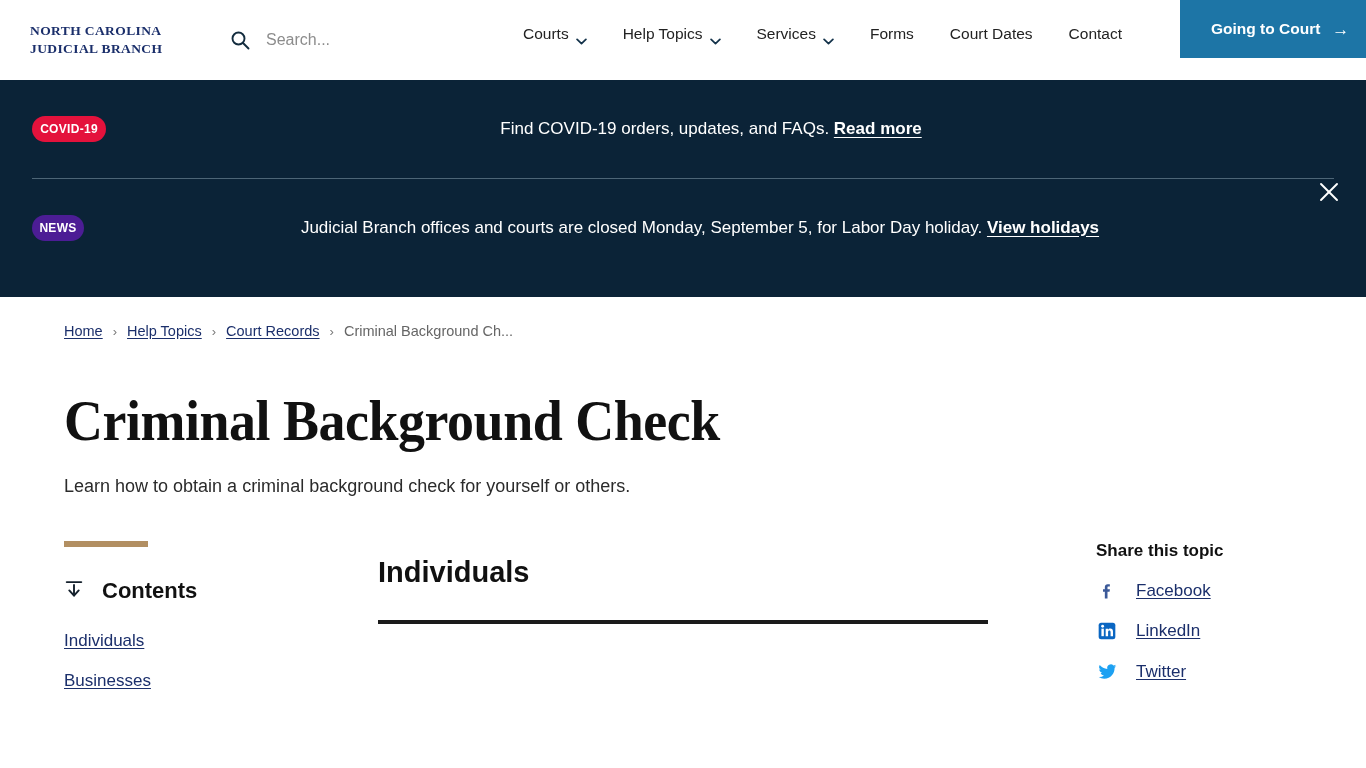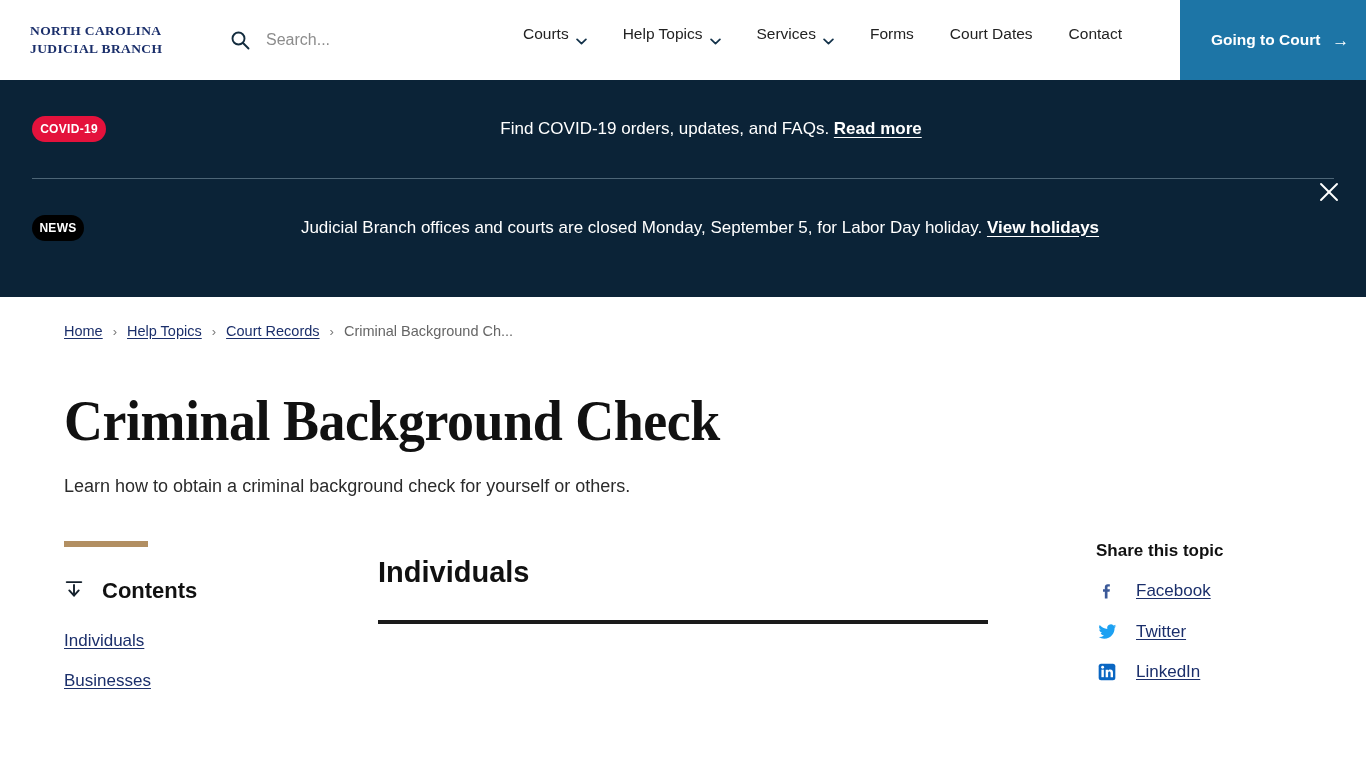--- a/index.html
+++ b/index.html
@@ -60,21 +60,21 @@
     padding:0 18px;
     height:80px;
     cursor:pointer;
     white-space:nowrap;
   }
   .caret { display:block; width:11px; height:7px; }
 
   .cta {
     position:absolute;
     right:0; top:0;
-    height:80px;
+    height:58px;
     width:186px;
     background:#1d75a6;
     color:#fff;
     display:flex; align-items:center; justify-content:flex-start;
     gap:12px;
     padding-left:31px;
     font-size:15.5px;
     font-weight:700;
     cursor:pointer;
     white-space:nowrap;
@@ -106,21 +106,21 @@
   }
   .badge {
     display:inline-flex; align-items:center; justify-content:center;
     color:#fff; font-weight:700; font-size:12px;
     letter-spacing:.3px;
     border-radius:13px;
     height:26px;
     flex:none;
   }
   .badge.covid { background:#e4123c; width:74px; }
-  .badge.news  { background:#000000; width:52px; }
+  .badge.news  { background:#4c1d95; width:52px; }
 
   .alert-text {
     flex:1;
     text-align:center;
     color:#ffffff;
     font-size:17px;
     padding-right:18px;
   }
   .alert-text a {
     color:#ffffff;
@@ -347,34 +347,34 @@
         <span class="share-ico">
           <svg viewBox="0 0 24 24" width="20" height="20">
             <path d="M15.4 4h-2.6c-2.1 0-3.4 1.4-3.4 3.5V10H7.2v3h2.2v8h3.2v-8h2.5l.4-3h-2.9V7.8c0-.7.2-1.1 1.1-1.1h1.7z" fill="#3b5998"></path>
           </svg>
         </span>
         <a href="#">Facebook</a>
       </div>
 
       <div class="share-item">
         <span class="share-ico">
-          <svg viewBox="0 0 24 24" width="21" height="21">
-            <path d="M22 5.9c-.7.3-1.5.5-2.4.6.9-.5 1.5-1.3 1.8-2.3-.8.5-1.7.8-2.6 1a4.1 4.1 0 0 0-7 3.8C8.4 8.8 5.2 7.1 3.1 4.5a4.1 4.1 0 0 0 1.3 5.5c-.7 0-1.3-.2-1.8-.5 0 2 1.4 3.7 3.3 4.1-.6.2-1.2.2-1.8.1a4.1 4.1 0 0 0 3.8 2.9A8.3 8.3 0 0 1 2 18.3a11.6 11.6 0 0 0 6.3 1.9c7.6 0 11.8-6.4 11.8-11.9v-.5c.8-.6 1.5-1.3 1.9-2z" fill="#1da1f2"></path>
-          </svg>
-        </span>
-        <a href="#">Twitter</a>
-      </div>
-
-      <div class="share-item">
-        <span class="share-ico">
           <svg viewBox="0 0 24 24" width="20" height="20">
             <rect x="2" y="2" width="20" height="20" rx="3" fill="#0a66c2"></rect>
             <rect x="5.3" y="9.2" width="2.9" height="9" fill="#ffffff"></rect>
             <circle cx="6.75" cy="6.3" r="1.7" fill="#ffffff"></circle>
             <path d="M10.4 9.2h2.8v1.25c.5-.85 1.5-1.45 2.8-1.45 2.1 0 3.2 1.3 3.2 3.8v5.4h-2.9v-4.8c0-1.2-.45-1.9-1.5-1.9-1 0-1.5.7-1.5 1.9v4.8h-2.9z" fill="#ffffff"></path>
           </svg>
         </span>
         <a href="#">LinkedIn</a>
       </div>
 
+      <div class="share-item">
+        <span class="share-ico">
+          <svg viewBox="0 0 24 24" width="21" height="21">
+            <path d="M22 5.9c-.7.3-1.5.5-2.4.6.9-.5 1.5-1.3 1.8-2.3-.8.5-1.7.8-2.6 1a4.1 4.1 0 0 0-7 3.8C8.4 8.8 5.2 7.1 3.1 4.5a4.1 4.1 0 0 0 1.3 5.5c-.7 0-1.3-.2-1.8-.5 0 2 1.4 3.7 3.3 4.1-.6.2-1.2.2-1.8.1a4.1 4.1 0 0 0 3.8 2.9A8.3 8.3 0 0 1 2 18.3a11.6 11.6 0 0 0 6.3 1.9c7.6 0 11.8-6.4 11.8-11.9v-.5c.8-.6 1.5-1.3 1.9-2z" fill="#1da1f2"></path>
+          </svg>
+        </span>
+        <a href="#">Twitter</a>
+      </div>
+
     </div>
   </div>
 </div>
 
 </body></html>

